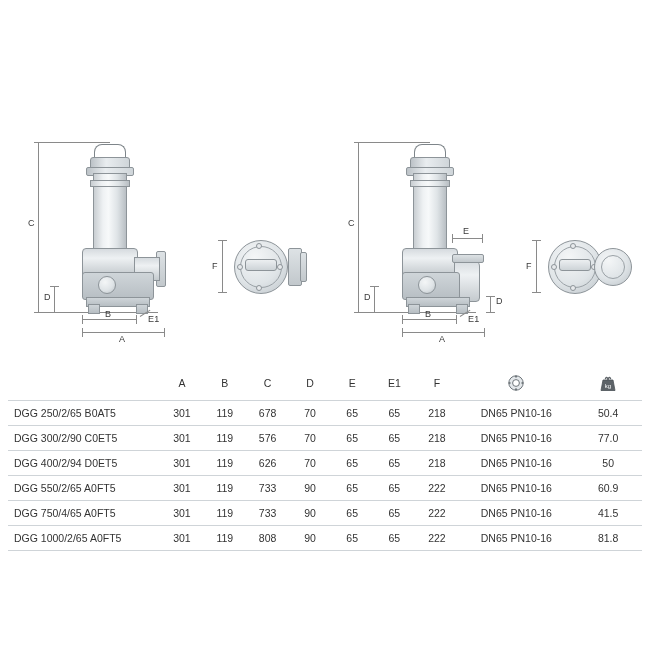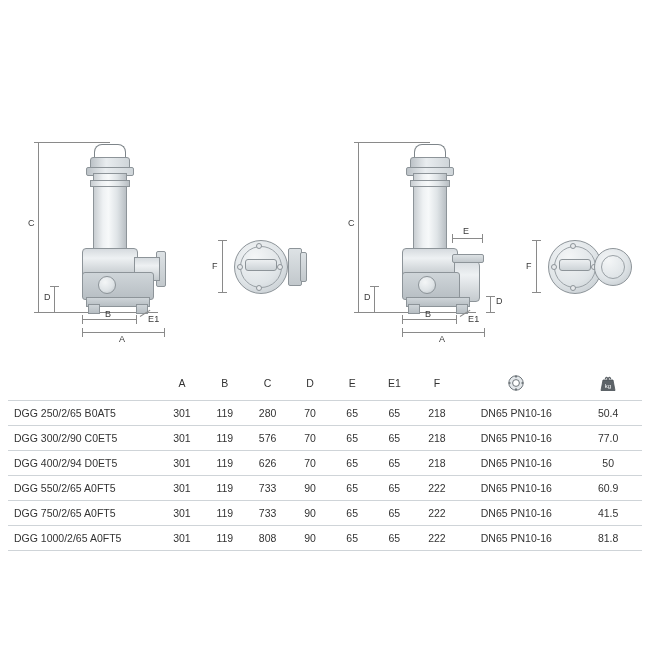--- a/index.html
+++ b/index.html
@@ -339,21 +339,21 @@
               </svg>
             </span>
           </th>
         </tr>
       </thead>
       <tbody>
         <tr>
           <td class="model">DGG 250/2/65 B0AT5</td>
           <td class="num">301</td>
           <td class="num">119</td>
-          <td class="num">280</td>
+          <td class="num">678</td>
           <td class="num">70</td>
           <td class="num">65</td>
           <td class="num">65</td>
           <td class="num">218</td>
           <td class="conn">DN65 PN10-16</td>
           <td class="weight">50.4</td>
         </tr>
         <tr>
           <td class="model">DGG 300/2/90 C0ET5</td>
           <td class="num">301</td>
@@ -384,21 +384,21 @@
           <td class="num">119</td>
           <td class="num">733</td>
           <td class="num">90</td>
           <td class="num">65</td>
           <td class="num">65</td>
           <td class="num">222</td>
           <td class="conn">DN65 PN10-16</td>
           <td class="weight">60.9</td>
         </tr>
         <tr>
-          <td class="model">DGG 750/2/65 A0FT5</td>
+          <td class="model">DGG 750/4/65 A0FT5</td>
           <td class="num">301</td>
           <td class="num">119</td>
           <td class="num">733</td>
           <td class="num">90</td>
           <td class="num">65</td>
           <td class="num">65</td>
           <td class="num">222</td>
           <td class="conn">DN65 PN10-16</td>
           <td class="weight">41.5</td>
         </tr>

